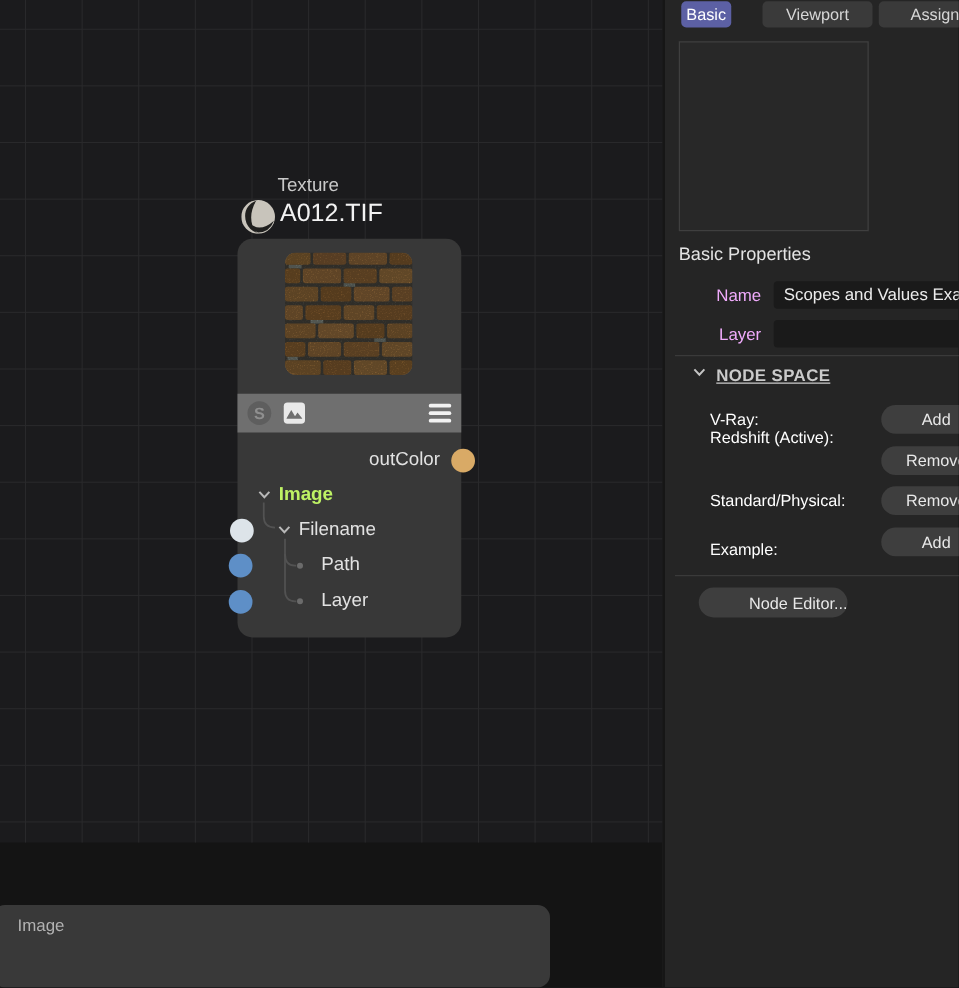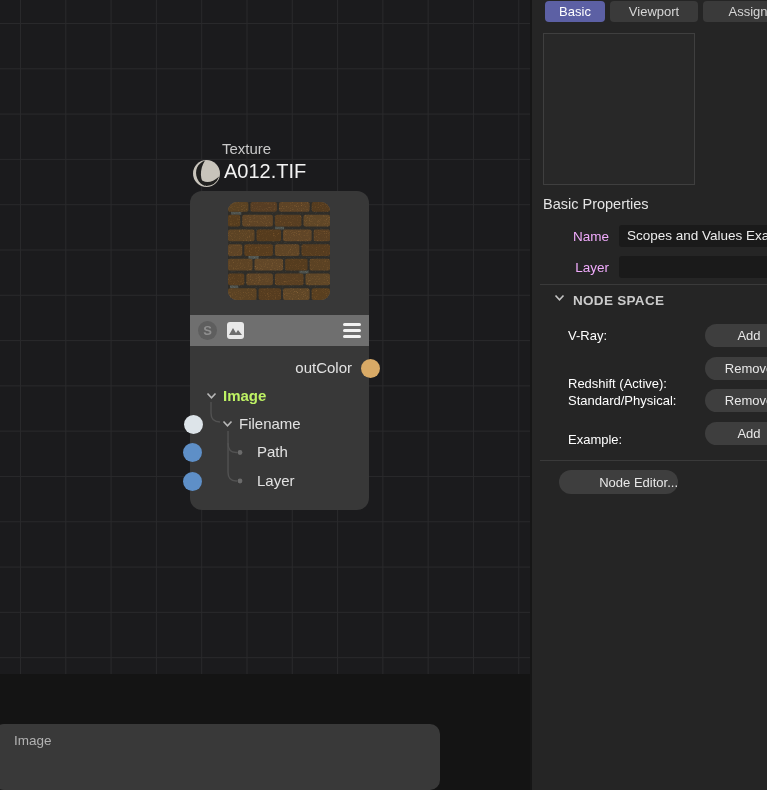--- a/index.html
+++ b/index.html
@@ -49,21 +49,21 @@
        color:#d6d6d6;font-size:13px;display:flex;align-items:center;justify-content:center;}
   .tab.active{color:#fff;}
   .preview{position:absolute;left:11px;top:33px;width:152px;height:152px;
            background:#282828;border:1px solid #3f3f3f;box-sizing:border-box;}
   .sec-title{position:absolute;left:11px;top:196px;font-size:14.5px;color:#e4e4e4;}
   .fld-label{position:absolute;left:0;width:77px;text-align:right;font-size:13.5px;color:#f0abfc;}
   .fld-input{position:absolute;left:87px;width:180px;height:22px;background:#1a1a1a;border-radius:3px;
              color:#ececec;font-size:13.5px;line-height:22px;padding-left:8px;box-sizing:border-box;
              white-space:nowrap;overflow:hidden;}
   .divider{position:absolute;left:8px;width:229px;height:1px;background:#3a3a3a;}
-  .ns-title{position:absolute;left:41px;top:293px;font-size:13.5px;font-weight:bold;color:#cbcbcb;letter-spacing:.3px;}
+  .ns-title{position:absolute;left:41px;top:293px;font-size:13.5px;font-weight:bold;color:#cbcbcb;letter-spacing:.3px;text-decoration:underline;}
   .ns-label{position:absolute;left:36px;font-size:13px;color:#ffffff;white-space:nowrap;}
   .pill{position:absolute;left:173px;width:88px;height:23px;border-radius:11.5px;background:#3e3e3e;
         color:#e8e8e8;font-size:13px;display:flex;align-items:center;justify-content:center;}
   .ne-btn{position:absolute;left:27px;top:470px;width:119px;height:24px;border-radius:12px;background:#3e3e3e;
         color:#e8e8e8;font-size:13px;display:flex;align-items:center;justify-content:flex-end;}
 </style>
 </head>
 <body>
 
 <div id="screen">
@@ -178,21 +178,21 @@
       <div class="port-label" style="left:67px;top:281px;">Layer</div>
     </div>
 
     <div class="none-bar">
       <div class="lbl">Image</div>
     </div>
   </div>
 
   <div class="panel">
 
-    <div class="tab active" style="left: 13px; width: 60px; background: rgb(92, 96, 164);">
+    <div class="tab active" style="left: 13px; width: 40px; background: rgb(92, 96, 164);">
       <span>Basic</span>
     </div>
     <div class="tab" style="left:78px;width:88px;">
       <span>Viewport</span>
     </div>
     <div class="tab" style="left:171px;width:90px;">
       <span>Assign</span>
     </div>
 
     <div class="preview"></div>
@@ -210,21 +210,21 @@
     <svg class="chev" style="left:22px;top:294px;" viewBox="0 0 11 8">
       <polyline points="1.5,1.5 5.5,5.8 9.5,1.5" fill="none" stroke="#c4c4c4" stroke-width="1.6"></polyline>
     </svg>
     <div class="ns-title">NODE SPACE</div>
 
     <div class="ns-label" style="top:328px;">V-Ray:</div>
     <div class="pill" style="top:324px;">
       <span>Add</span>
     </div>
 
-    <div class="ns-label" style="top:376px;">Redshift (Active):</div>
+    <div class="ns-label" style="top:342px;">Redshift (Active):</div>
     <div class="pill" style="top:356.5px;">
       <span>Remove</span>
     </div>
 
     <div class="ns-label" style="top:393px;">Standard/Physical:</div>
     <div class="pill" style="top:389px;">
       <span>Remove</span>
     </div>
 
     <div class="ns-label" style="top:432px;">Example:</div>

